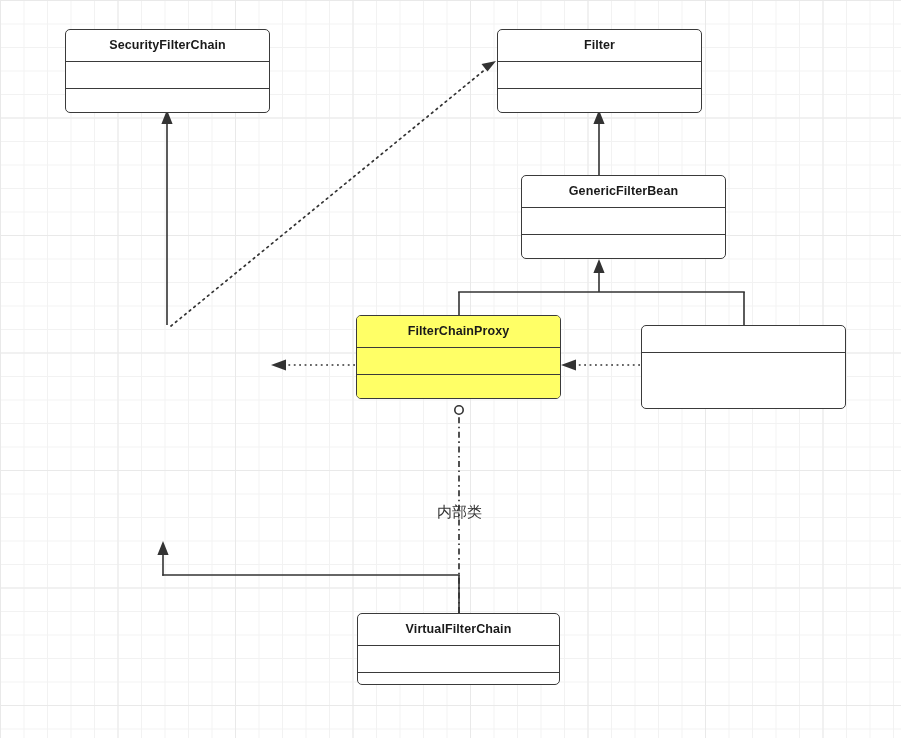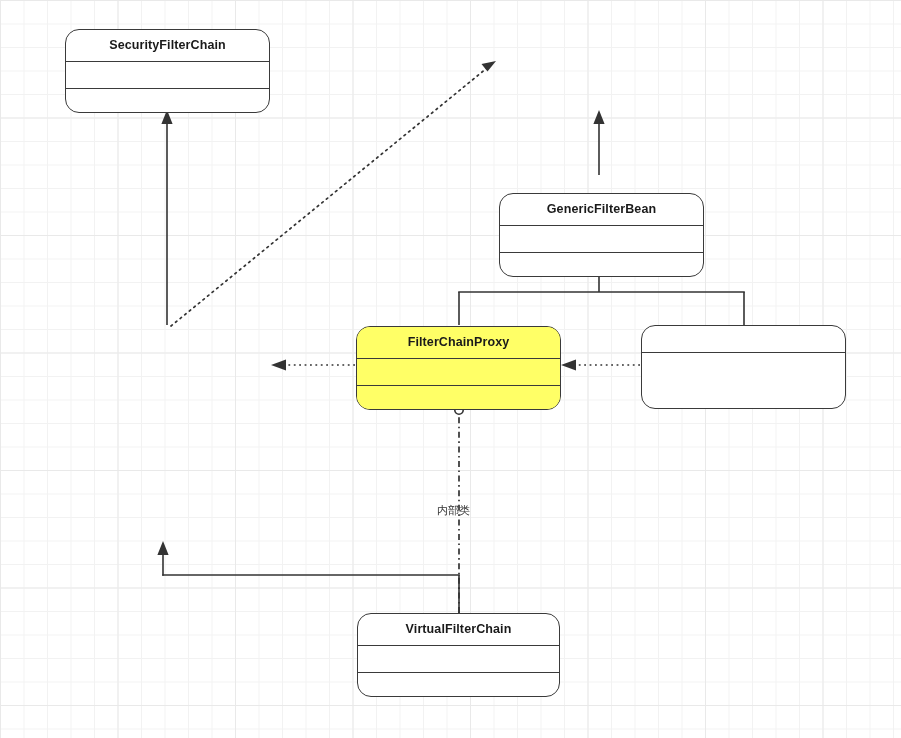--- a/index.html
+++ b/index.html
@@ -40,21 +40,21 @@
     width: 901px;
     height: 738px;
     pointer-events: none;
   }
 
   
   .uml-class {
     position: absolute;
     box-sizing: border-box;
     border: 1.6px solid #3a3a3a;
-    border-radius: 14px;
+    border-radius: 5px;
     background: #ffffff;
     overflow: hidden;
   }
   .uml-class .title {
     height: 31px;
     line-height: 31px;
     text-align: center;
     font-size: 12.5px;
     font-weight: bold;
     color: #1a1a1a;
@@ -74,21 +74,21 @@
   }
   .uml-class.highlight .title,
   .uml-class.highlight .attrs,
   .uml-class.highlight .ops {
     background: #ffff66;
   }
 
   
   .edge-label {
     position: absolute;
-    font-size: 11px;
+    font-size: 15px;
     color: #333333;
     background: transparent;
     white-space: nowrap;
     font-family: Liberation Mono, monospace;
   }
 </style>
 </head>
 <body>
 
 <div id="canvas">
@@ -156,41 +156,46 @@
       <path d="M163,541 L168.6,555 L157.4,555 z" fill="#333333"></path>
     </g>
   </svg>
 
   <div class="uml-class" style="left:65px; top:29px; width:205px; height:84px;">
     <div class="title">SecurityFilterChain</div>
     <div class="attrs"></div>
     <div class="ops"></div>
   </div>
 
-
-  <div class="uml-class" style="left:499px; top:175px; width:205px; height:84px;margin-top:18px;">
+  <div class="uml-class" style="left:497px; top:29px; width:205px; height:84px;">
+    <div class="title">Filter</div>
+    <div class="attrs"></div>
+    <div class="ops"></div>
+  </div>
+
+  <div class="uml-class" style="left:521px; top:175px; width:205px; height:84px;">
     <div class="title">GenericFilterBean</div>
     <div class="attrs"></div>
     <div class="ops"></div>
   </div>
 
 
-  <div class="uml-class highlight" style="left:356px; top:326px; width:205px; height:84px;">
+  <div class="uml-class highlight" style="left:356px; top:315px; width:205px; height:84px;">
     <div class="title">FilterChainProxy</div>
     <div class="attrs"></div>
     <div class="ops"></div>
   </div>
 
   <div class="uml-class" style="left:641px; top:325px; width:205px; height:84px;">
     <div class="attrs"></div>
     <div class="ops"></div>
   </div>
 
 
-  <div class="uml-class" style="left:357px; top:613px; width:203px; height:84px;">
+  <div class="uml-class" style="left:357px; top:613px; width:203px; height:72px;">
     <div class="title">VirtualFilterChain</div>
     <div class="attrs"></div>
     <div class="ops"></div>
   </div>
 
   <div class="edge-label" style="left:437px; top:503px;">内部类</div>
 
 </div>
 
 </body></html>

